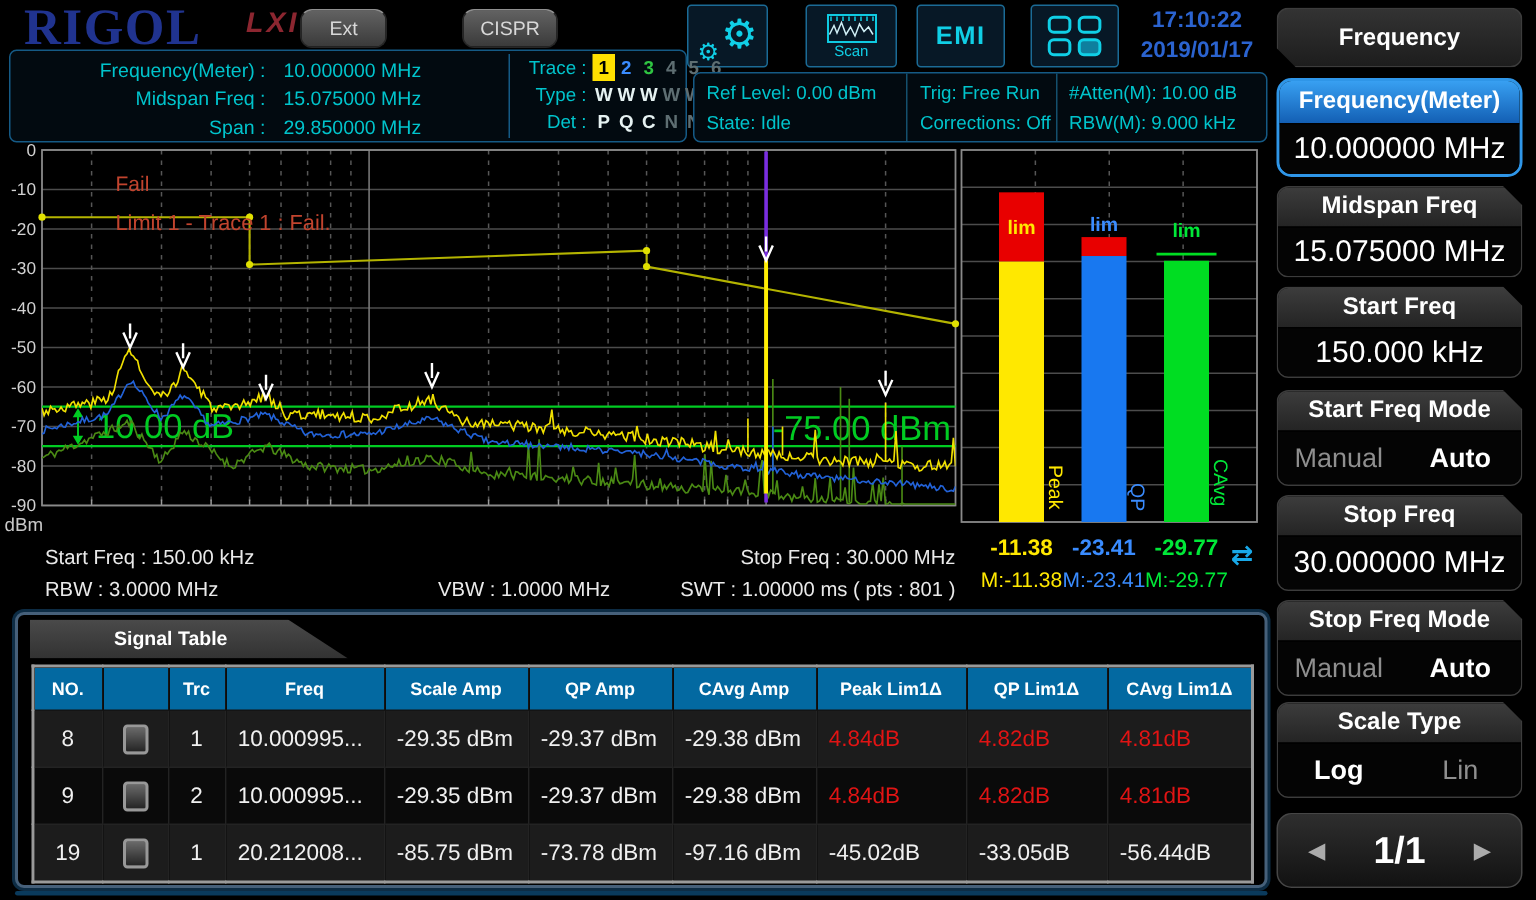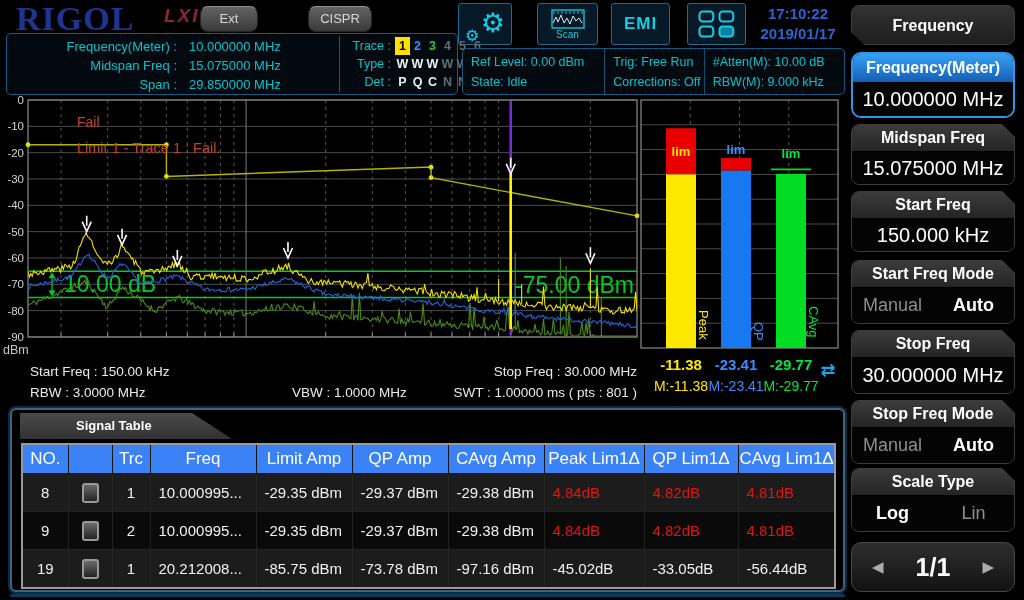--- a/index.html
+++ b/index.html
@@ -61,22 +61,22 @@
   #table-panel{left:10px;top:408px;width:835px;height:184px;background:#000;
         border:2px solid #46607a;border-radius:6px;box-sizing:border-box;
         box-shadow:0 0 0 2px #0d2c44;}
   #table-tab{position:absolute;top:3px;left:8px;width:212px;height:26px;
         background:linear-gradient(#4a4a4a,#323232);
         clip-path:polygon(0 0,172px 0,212px 100%,0 100%);
         color:#fff;font-weight:bold;font-size:13px;line-height:26px;padding-left:56px;
         box-sizing:border-box;}
   #sig-table{position:absolute;left:9px;top:33px;width:813px;border-collapse:collapse;
         table-layout:fixed;background:#050505;border:2px solid #9a9a9a;}
-  #sig-table th{background:#3b82f6;border:1px solid #141414;color:#fff;
-        font-size:17px;font-weight:normal;height:26px;white-space:nowrap;overflow:hidden;}
+  #sig-table th{background:#0369a1;border:1px solid #141414;color:#fff;
+        font-size:12px;font-weight:bold;height:26px;white-space:nowrap;overflow:hidden;}
   #sig-table td{border:1px solid #232323;color:#f0f0f0;font-size:15px;height:37px;
         padding:0 0 0 8px;white-space:nowrap;overflow:hidden;}
   #sig-table td.c{text-align:center;padding:0;}
   #sig-table td.red{color:#e01414;}
   #sig-table tbody tr:nth-child(odd){background:#1c1c1c;}
   #sig-table tbody tr:nth-child(even){background:#0a0a0a;}
   .checkbox{width:13px;height:16px;margin:0 auto;border-radius:3px;
         border:2px solid #989898;background:linear-gradient(#6a6a6a,#242424);}
   #bottom-glow{left:10px;top:594px;width:835px;height:3px;background:#0a3a5c;border-radius:2px;}
 
@@ -333,21 +333,21 @@
         <col style="width:100px">
         <col style="width:94px">
       <col style="width:97px">
     </colgroup>
     <thead>
       <tr>
         <th>NO.</th>
         <th></th>
         <th>Trc</th>
         <th>Freq</th>
-        <th>Limit Amp</th>
+        <th>Scale Amp</th>
         <th>QP Amp</th>
         <th>CAvg Amp</th>
         <th>Peak Lim1Δ</th>
         <th>QP Lim1Δ</th>
         <th>CAvg Lim1Δ</th>
       </tr>
     </thead>
     <tbody id="tbody">
         <tr>
           <td class="c">8</td>

